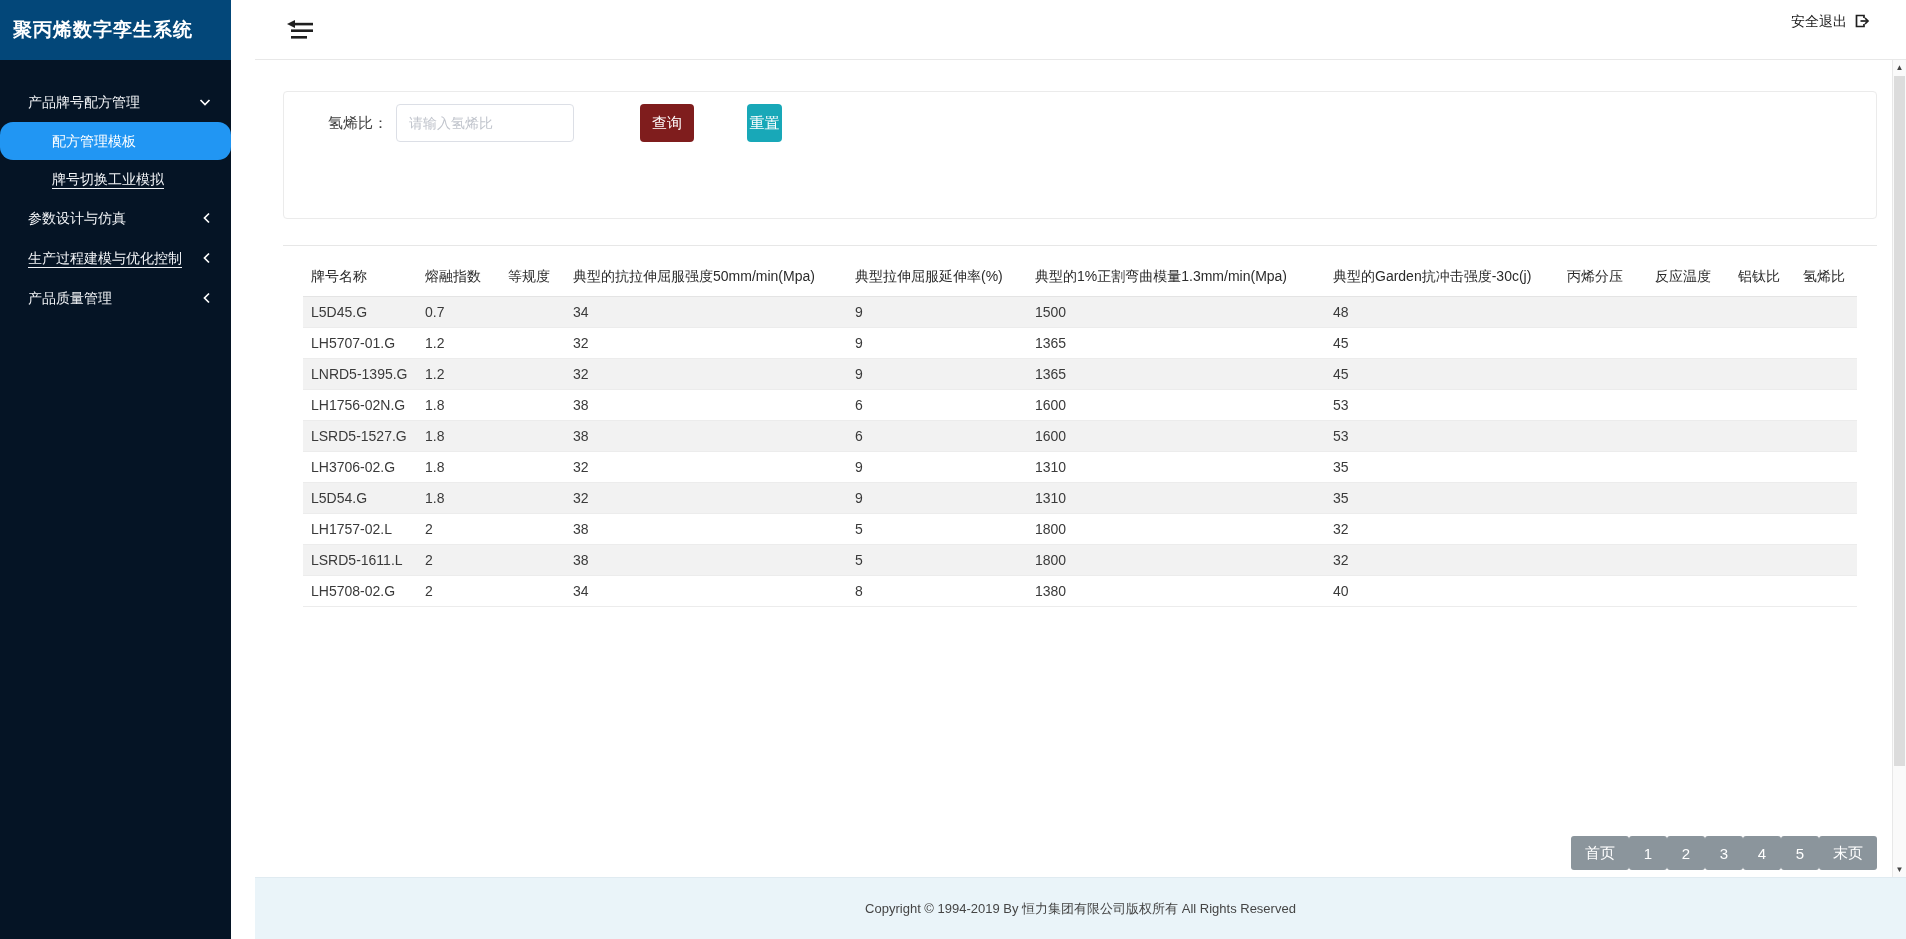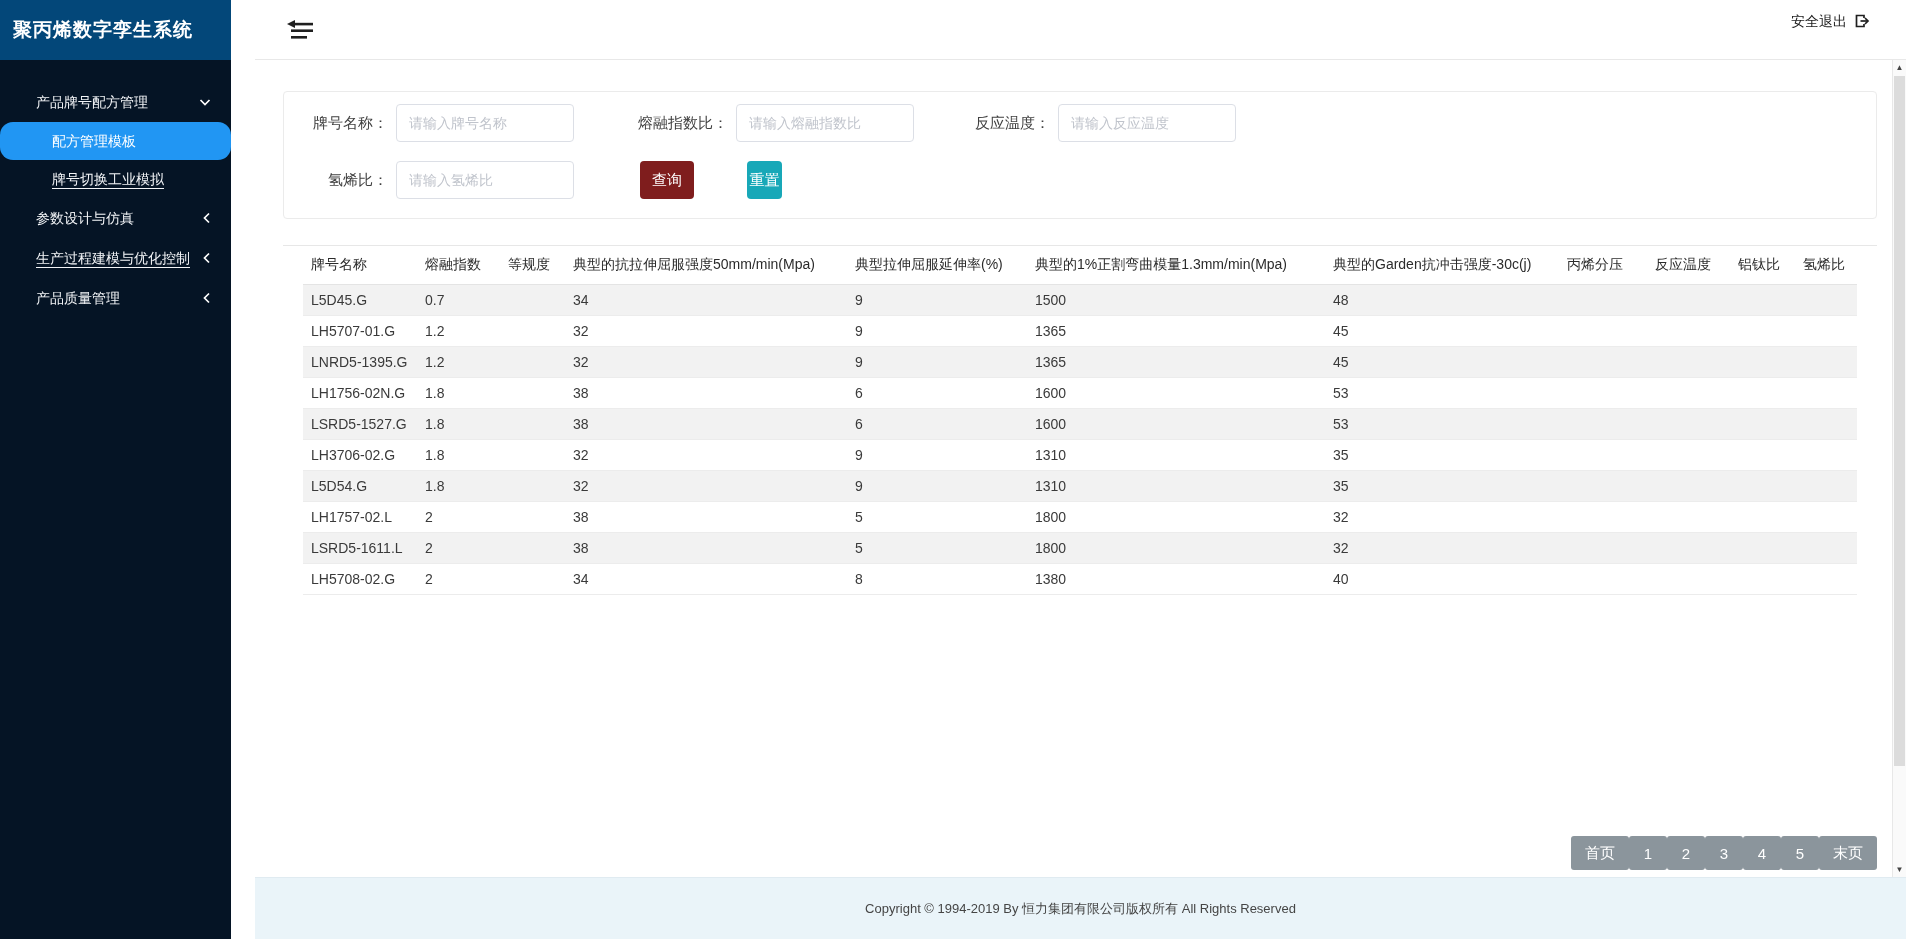--- a/index.html
+++ b/index.html
@@ -5,21 +5,21 @@
   * { margin:0; padding:0; box-sizing:border-box; }
   html,body { width:1906px; height:939px; overflow:hidden; background:#fff;
     font-family:"Liberation Sans","DejaVu Sans",sans-serif; }
 
   
   .sidebar { position:absolute; left:0; top:0; bottom:0; width:231px; background:#051425; z-index:3; }
   .logo { height:60px; line-height:60px; background:#034779; color:#fff; font-size:19px;
     font-weight:bold; padding-left:13px; letter-spacing:1px; white-space:nowrap; overflow:hidden; }
   .nav { padding-top:22px; }
   .nav-item { position:relative; height:40px; line-height:40px; font-size:14px; color:#f2f4f7; cursor:pointer; }
-  .nav-item.parent { padding-left:36px; }
+  .nav-item.parent { padding-left:28px; }
   .nav-item.sub { height:38px; line-height:38px; padding-left:52px;border-radius:13px; }
   .nav-item.active { background:#2196f3; color:#fff; }
   .nav-item .chev { position:absolute; right:20px; top:0; height:100%; display:flex; align-items:center; }
   .nav-item.underlined .nav-label { text-decoration:underline; text-underline-offset:4px; }
 
   
   .topbar { position:absolute; left:255px; right:0; top:0; height:60px; background:#fff;
     border-bottom:1px solid #e8e8e8; z-index:2; }
   .collapse-btn { position:absolute; left:32px; top:20px; width:27px; height:21px; cursor:pointer; background:none; border:none; }
   .logout { position:absolute; right:36px; top:0; height:44px; display:flex; align-items:center; gap:7px;
@@ -37,21 +37,21 @@
     padding:0 12px; font-size:14px; color:#333; outline:none; }
   .fg input::placeholder { color:#c0c4cc; }
   .gap2 { margin-left:64px; }
   .gap3 { margin-left:61px; }
   .btn { height:38px; border:none; border-radius:4px; color:#fff; font-size:15px; cursor:pointer; }
   .btn-search { width:54px; margin-left:66px; background:#7f1d1d;font-family:Liberation Serif, serif; }
   .btn-reset  { width:35px; margin-left:53px; background:#18a8b8; }
 
   
   .table-section { position:absolute; left:283px; top:245px; width:1594px; bottom:62px;
-    border-top:1px solid #e7e7e7; padding:0 20px; }
+    border-top:1px solid #e7e7e7; padding:12px 20px; }
   table { width:1554px; table-layout:fixed; border-collapse:collapse; }
   thead th { height:38px; text-align:left; font-size:14px; font-weight:normal; color:#2b2b2b;
     padding:0 8px; border-bottom:1px solid #e4e4e4; white-space:nowrap; overflow:hidden; }
   tbody td { height:31px; font-size:14px; color:#3a3a3a; padding:0 8px;
     border-bottom:1px solid #ececec; white-space:nowrap; overflow:hidden; }
   tbody tr:nth-child(odd) { background:#f2f2f2; }
 
   
   .pagination { position:absolute; right:0; bottom:7px; display:flex; }
   .pg-btn { height:34px; min-width:38px; padding:0 8px; background:#8b959c; color:#fff;
@@ -140,34 +140,20 @@
       <svg width="16" height="16" viewBox="0 0 16 16">
         <path d="M10 5 V2.5 H2.5 v11 H10 V11" fill="none" stroke="#1f1f1f" stroke-width="1.7"></path>
         <line x1="6.5" y1="8" x2="13.5" y2="8" stroke="#1f1f1f" stroke-width="1.7"></line>
         <polyline points="11,5 14,8 11,11" fill="none" stroke="#1f1f1f" stroke-width="1.7"></polyline>
       </svg>
     </span>
   </div>
 </header>
 
 <section class="filter-card">
-  <div class="f-row">
-    <div class="fg">
-      <span class="lbl lbl-fixed">牌号名称：</span>
-      <input placeholder="请输入牌号名称" style="">
-    </div>
-    <div class="fg gap2">
-      <span class="lbl">熔融指数比：</span>
-      <input placeholder="请输入熔融指数比" style="">
-    </div>
-    <div class="fg gap3">
-      <span class="lbl">反应温度：</span>
-      <input placeholder="请输入反应温度" style="">
-    </div>
-  </div>
   <div class="f-row">
     <div class="fg">
       <span class="lbl lbl-fixed">氢烯比：</span>
       <input placeholder="请输入氢烯比" style="">
     </div>
     <button class="btn btn-search">查询</button>
     <button class="btn btn-reset">重置</button>
   </div>
 </section>
 

